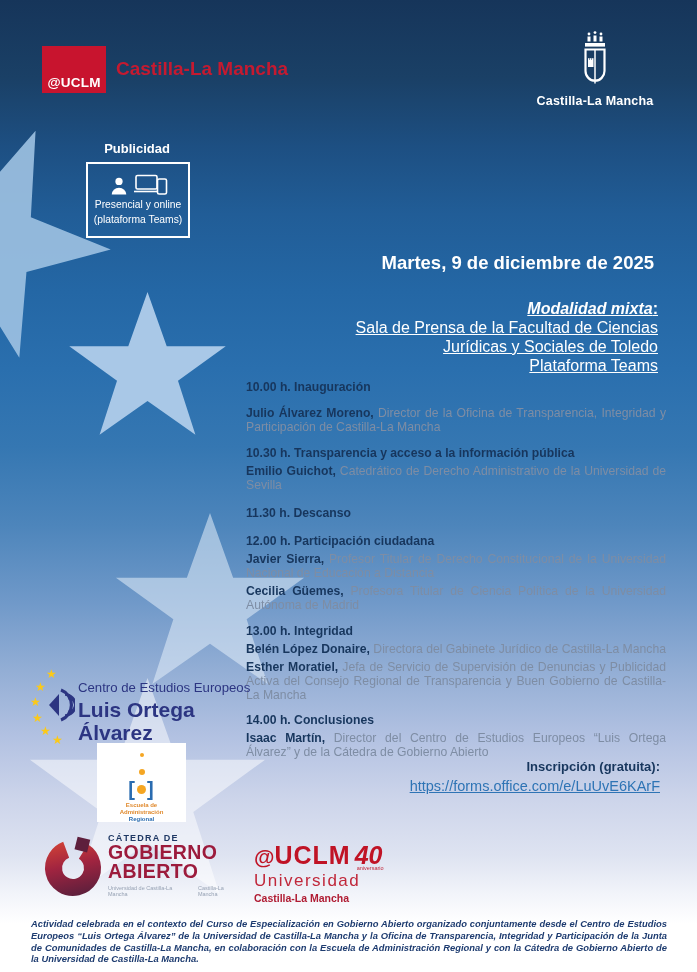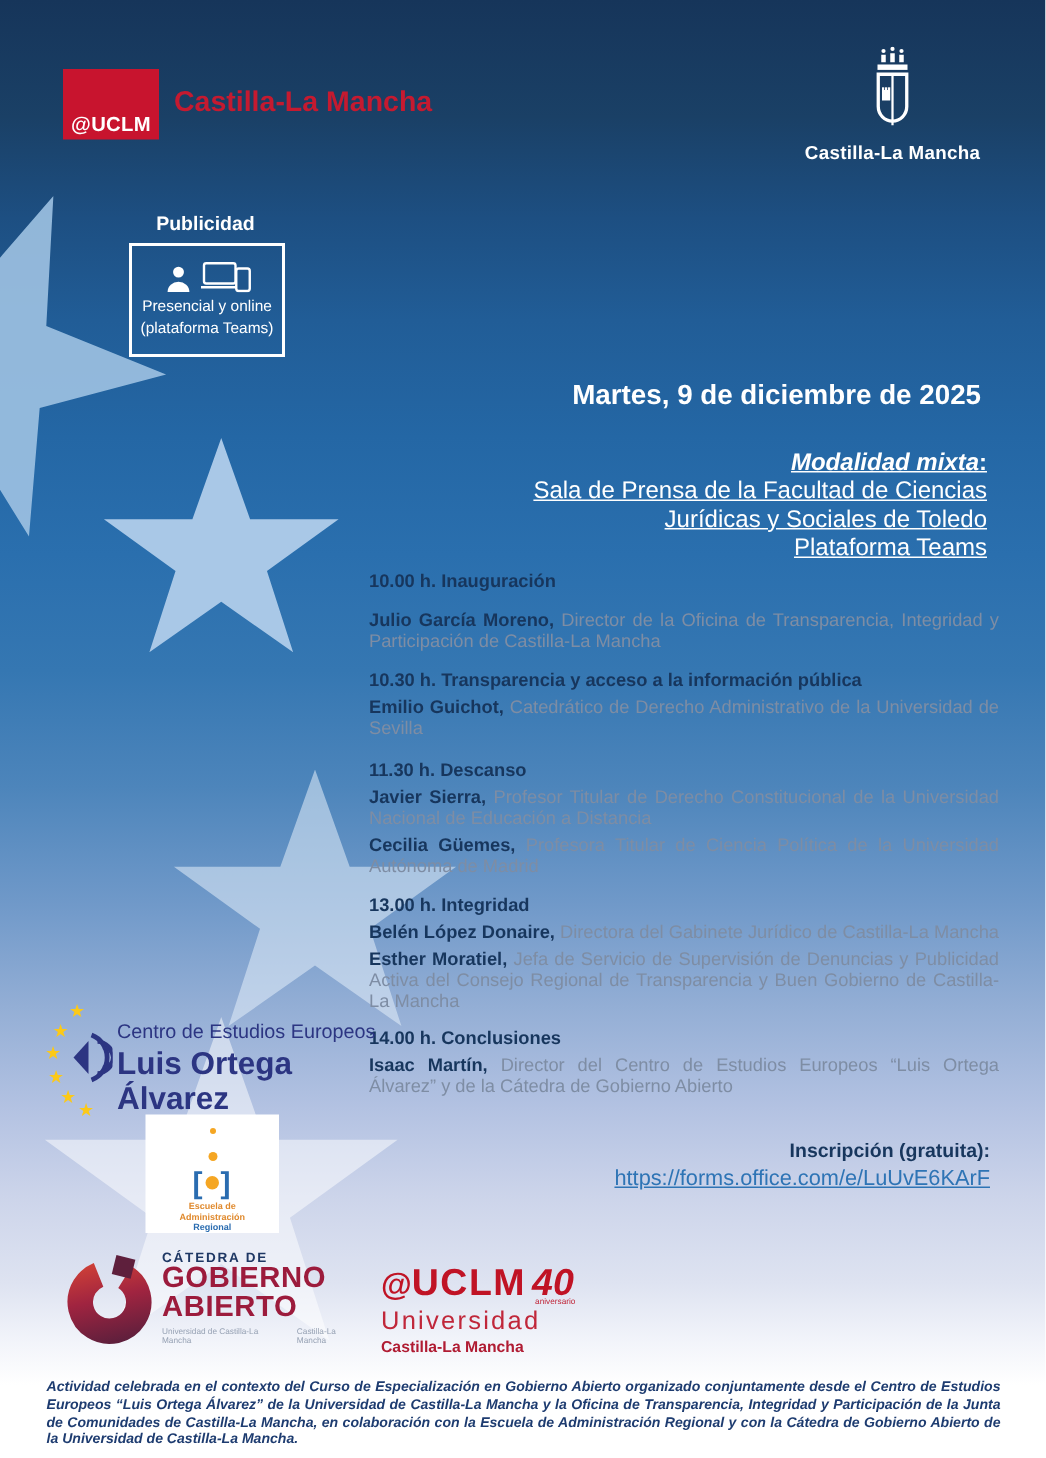--- a/index.html
+++ b/index.html
@@ -158,27 +158,28 @@
 
   <div class="venue">
     <div><span class="vm">Modalidad mixta</span><span class="vc">:</span></div>
     <div>Sala de Prensa de la Facultad de Ciencias</div>
     <div>Jurídicas y Sociales de Toledo</div>
     <div>Plataforma Teams</div>
   </div>
 
   <div class="program">
     <div class="session">10.00 h. Inauguración</div>
-    <p class="speaker gap"><span class="sp-name">Julio García Moreno,</span> <span class="sp-role">Director de la Oficina de Transparencia, Integridad y Participación de Castilla-La Mancha</span></p>
+    <p class="speaker gap"><span class="sp-name">Julio Álvarez Moreno,</span> <span class="sp-role">Director de la Oficina de Transparencia, Integridad y Participación de Castilla-La Mancha</span></p>
 
     <div class="session mt12">10.30 h. Transparencia y acceso a la información pública</div>
     <p class="speaker"><span class="sp-name">Emilio Guichot,</span> <span class="sp-role">Catedrático de Derecho Administrativo de la Universidad de Sevilla</span></p>
 
     <div class="session mt14">11.30 h. Descanso</div>
 
+    <div class="session mt14">12.00 h. Participación ciudadana</div>
     <p class="speaker"><span class="sp-name">Javier Sierra,</span> <span class="sp-role">Profesor Titular de Derecho Constitucional de la Universidad Nacional de Educación a Distancia</span></p>
     <p class="speaker"><span class="sp-name">Cecilia Güemes,</span> <span class="sp-role">Profesora Titular de Ciencia Política de la Universidad Autónoma de Madrid</span></p>
 
     <div class="session mt12">13.00 h. Integridad</div>
     <p class="speaker"><span class="sp-name">Belén López Donaire,</span> <span class="sp-role">Directora del Gabinete Jurídico de Castilla-La Mancha</span></p>
     <p class="speaker"><span class="sp-name">Esther Moratiel,</span> <span class="sp-role">Jefa de Servicio de Supervisión de Denuncias y Publicidad Activa del Consejo Regional de Transparencia y Buen Gobierno de Castilla-La Mancha</span></p>
 
     <div class="session mt11">14.00 h. Conclusiones</div>
     <p class="speaker"><span class="sp-name">Isaac Martín,</span> <span class="sp-role">Director del Centro de Estudios Europeos “Luis Ortega Álvarez” y de la Cátedra de Gobierno Abierto</span></p>
   </div>

